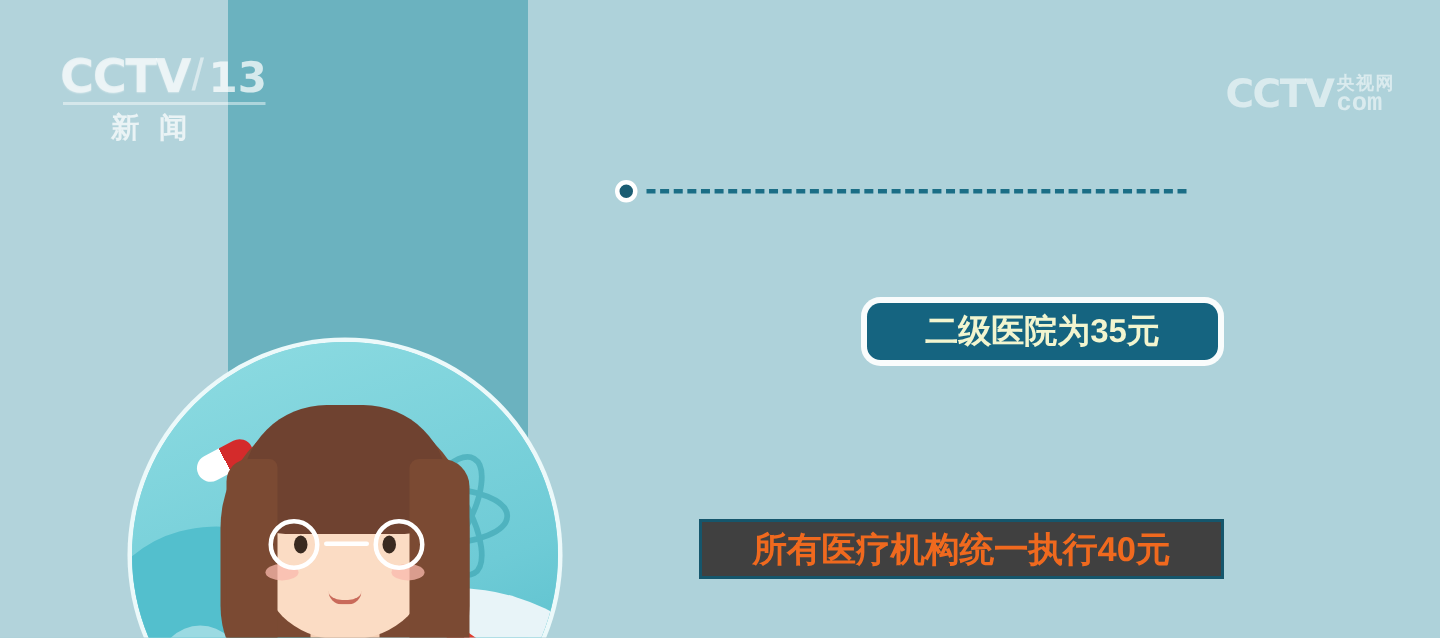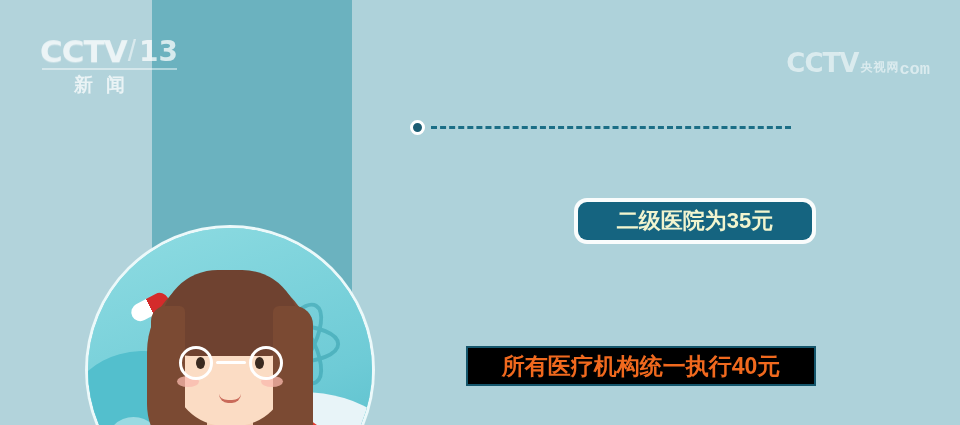--- a/index.html
+++ b/index.html
@@ -42,21 +42,21 @@
     position:absolute; left:34px; top:38px; font-size:19px; font-weight:bold;
     letter-spacing:13px; color:rgba(255,255,255,.72);
   }
 
   
   #watermark { position:absolute; right:30px; top:38px; height:40px; display:flex; align-items:flex-end; }
   .wm-cctv {
     font-size:26px; font-weight:bold; letter-spacing:-1px;
     color:rgba(255,255,255,.55); font-family:"DejaVu Sans",sans-serif;
   }
-  .wm-right { display:flex; flex-direction:row; margin-left:2px; line-height:1; }
+  .wm-right { display:flex; flex-direction:column; margin-left:2px; line-height:1; }
   .wm-cn { font-size:12px; font-weight:bold; color:rgba(255,255,255,.55); letter-spacing:1px; }
   .wm-com { font-size:17px; font-weight:bold; color:rgba(255,255,255,.55); font-family:Liberation Mono, monospace; }
 
   
   #doctor-circle {
     position:absolute; left:85px; top:225px; width:290px; height:290px;
     border-radius:50%; overflow:hidden;
     border:3px solid rgba(255,255,255,.85);
     background:#7fd3db;
   }
@@ -137,21 +137,21 @@
     white-space:nowrap;
   }
   #pill-0 { top:68px; }
   #pill-1 { top:124px; }
   #pill-2 { top:180px; }
 
   #heading-after { position:absolute; left:64px; top:228px; letter-spacing:2px; }
 
   #after-box {
     position:absolute; left:62px; top:268px; width:350px; height:40px;
-    background:#000000; border:2px solid #15566c;
+    background:#404040; border:2px solid #15566c;
     display:flex; align-items:center; justify-content:center;
   }
   #after-text {
     color:#f0691e; font-size:23px; font-weight:bold; white-space:nowrap;
   }
 </style>
 </head>
 <body>
 
 <div id="stage">

